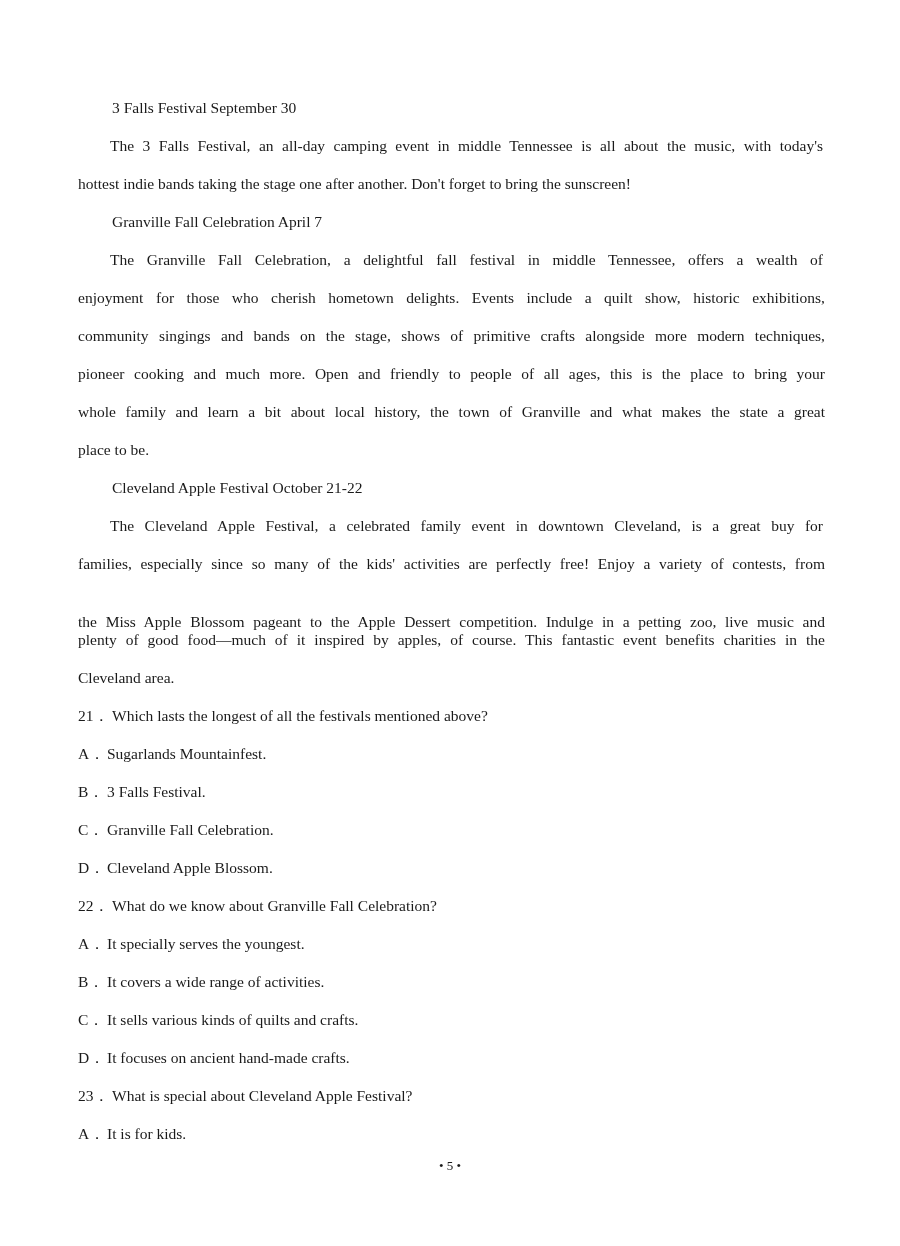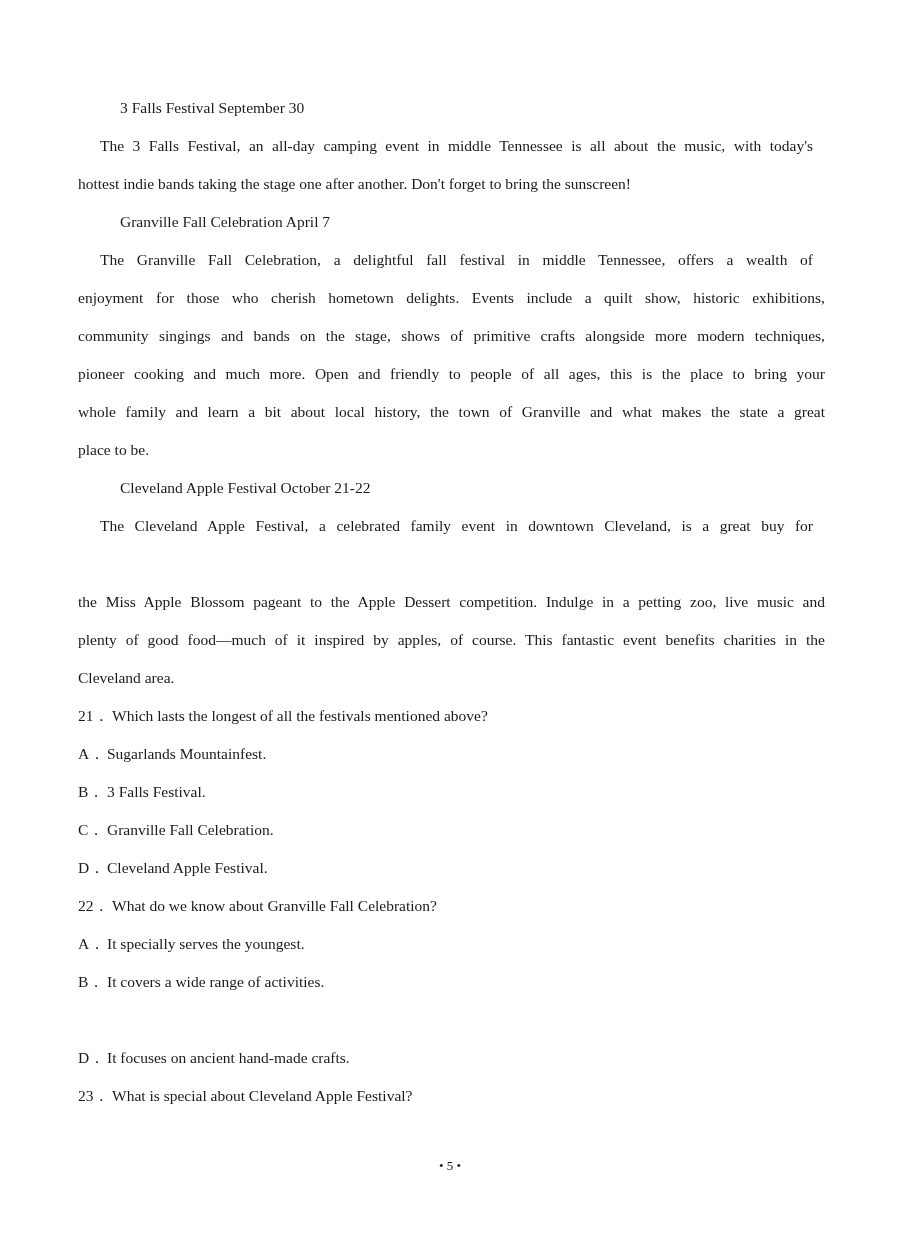--- a/index.html
+++ b/index.html
@@ -9,22 +9,22 @@
     color: #1a1a1a;
   }
   .page { position: absolute; left: 0; top: 0; width: 900px; height: 1246px; }
   .line {
     position: absolute; left: 78px; width: 747px;
     font-size: 15.5px; line-height: 20px; white-space: nowrap;
   }
   .justify {
     white-space: normal; text-align: justify; text-align-last: justify;
   }
-  .indent { left: 100px; width: 713px; }
-  .heading { left: 112px; margin-left: 8px; }
+  .indent { left: 110px; width: 713px; }
+  .heading { left: 112px; }
   .q-num { display: inline-block; width: 34px; }
   .opt-letter { display: inline-block; width: 29px; }
   .footer {
     position: absolute; top: 1158px; left: 0; width: 900px; text-align: center;
     font-size: 13px; color: #1a1a1a;
   }
 </style>
 </head>
 <body>
 
@@ -37,51 +37,58 @@
   <div class="line heading" style="top:212px">Granville Fall Celebration April 7</div>
   <div class="line indent justify" style="top:250px">The Granville Fall Celebration, a delightful fall festival in middle Tennessee, offers a wealth of</div>
   <div class="line justify" style="top:326px">community singings and bands on the stage, shows of primitive crafts alongside more modern techniques,</div>
   <div class="line justify" style="top:288px">enjoyment for those who cherish hometown delights. Events include a quilt show, historic exhibitions,</div>
   <div class="line justify" style="top:364px">pioneer cooking and much more. Open and friendly to people of all ages, this is the place to bring your</div>
   <div class="line justify" style="top:402px">whole family and learn a bit about local history, the town of Granville and what makes the state a great</div>
   <div class="line" style="top:440px">place to be.</div>
 
   <div class="line heading" style="top:478px">Cleveland Apple Festival October 21-22</div>
   <div class="line indent justify" style="top:516px">The Cleveland Apple Festival, a celebrated family event in downtown Cleveland, is a great buy for</div>
-  <div class="line justify" style="top:592px">the Miss Apple Blossom pageant to the Apple Dessert competition. Indulge in a petting zoo, live music and</div>
+  <div class="line justify" style="top:554px">families, especially since so many of the kids' activities are perfectly free! Enjoy a variety of contests, from</div>
+  <div class="line justify" style="top:612px">the Miss Apple Blossom pageant to the Apple Dessert competition. Indulge in a petting zoo, live music and</div>
   <div class="line justify" style="top:630px">plenty of good food—much of it inspired by apples, of course. This fantastic event benefits charities in the</div>
   <div class="line" style="top:668px">Cleveland area.</div>
 
   <div class="line" style="top:706px">
     <span class="q-num">21．</span><span>Which lasts the longest of all the festivals mentioned above?</span>
   </div>
   <div class="line" style="top:744px">
     <span class="opt-letter">A．</span><span>Sugarlands Mountainfest.</span>
   </div>
   <div class="line" style="top:782px">
     <span class="opt-letter">B．</span><span>3 Falls Festival.</span>
   </div>
   <div class="line" style="top:820px">
     <span class="opt-letter">C．</span><span>Granville Fall Celebration.</span>
   </div>
   <div class="line" style="top:858px">
-    <span class="opt-letter">D．</span><span>Cleveland Apple Festival.</span>
+    <span class="opt-letter">D．</span><span>Cleveland Apple Blossom.</span>
   </div>
 
   <div class="line" style="top:896px">
     <span class="q-num">22．</span><span>What do we know about Granville Fall Celebration?</span>
   </div>
   <div class="line" style="top:934px">
     <span class="opt-letter">A．</span><span>It specially serves the youngest.</span>
   </div>
   <div class="line" style="top:972px">
     <span class="opt-letter">B．</span><span>It covers a wide range of activities.</span>
   </div>
+  <div class="line" style="top:1010px">
+    <span class="opt-letter">C．</span><span>It sells various kinds of quilts and crafts.</span>
+  </div>
   <div class="line" style="top:1048px">
     <span class="opt-letter">D．</span><span>It focuses on ancient hand-made crafts.</span>
   </div>
 
   <div class="line" style="top:1086px">
     <span class="q-num">23．</span><span>What is special about Cleveland Apple Festival?</span>
   </div>
+  <div class="line" style="top:1124px">
+    <span class="opt-letter">A．</span><span>It is for kids.</span>
+  </div>
 
   <div class="footer">• 5 •</div>
 </div>
 
 </body></html>

